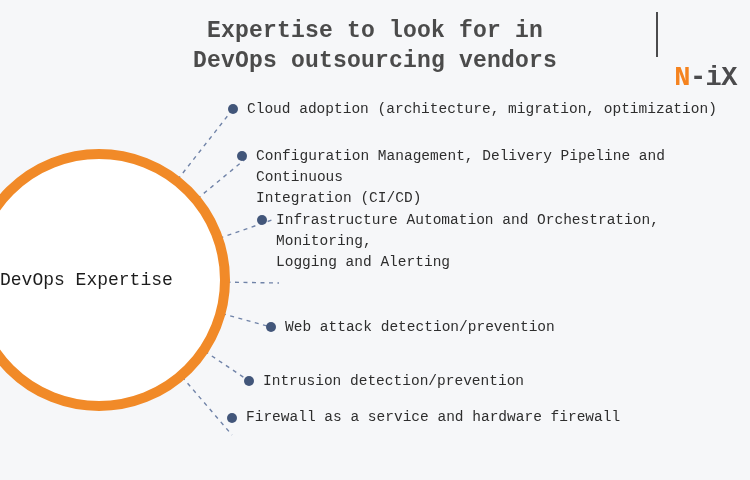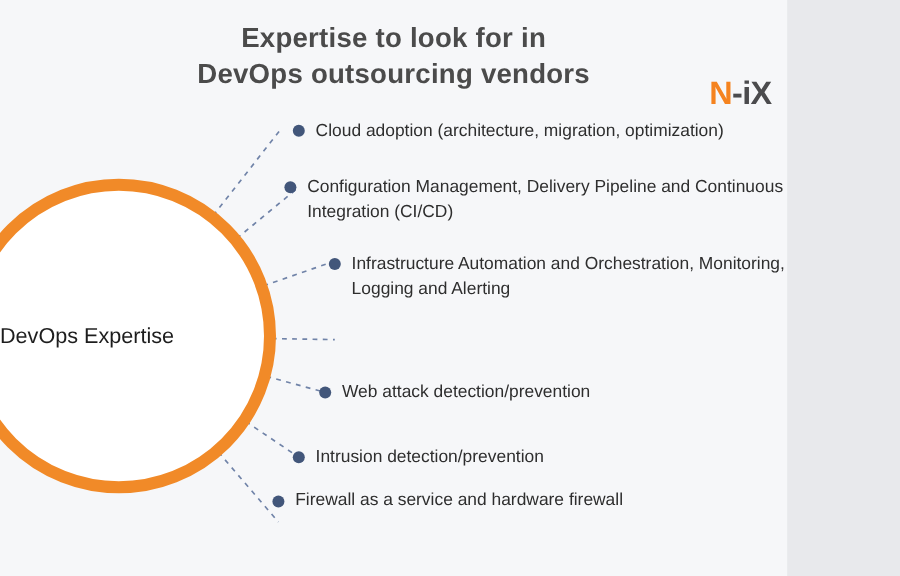--- a/index.html
+++ b/index.html
@@ -1,19 +1,19 @@
 <!DOCTYPE html>
 <html><head>
 <meta charset="utf-8">
 <style>
   html,body{margin:0;padding:0;background:#e8e9ec;}
   .stage{
-    position:relative;width:656px;height:480px;overflow:hidden;
+    position:relative;width:750px;height:480px;overflow:hidden;
     background:#F6F7F9;
-    font-family:Liberation Sans, sans-serif;
+    font-family:Liberation Mono, monospace;
   }
   .net{position:absolute;left:0;top:0;}
   .title{
     position:absolute;left:0;right:0;top:16px;
     text-align:center;
     font-size:23px;line-height:30px;font-weight:600;
     color:#4B4B4B;letter-spacing:.2px;
     white-space:pre-line;
   }
   .logo-divider{
@@ -60,32 +60,32 @@
   </svg>
 
   <div class="title">Expertise to look for in
 DevOps outsourcing vendors</div>
 
   <div class="logo-divider"></div>
   <div class="logo"><span class="logo-n">N</span><span>-iX</span></div>
 
   <div class="center-label">DevOps Expertise</div>
 
-  <div class="item" style="left:244px;top:98.5px">
+  <div class="item" style="left:228px;top:98.5px">
     <span class="dot"></span>
     <span class="txt">Cloud adoption (architecture, migration, optimization)</span>
   </div>
 
   <div class="item" style="left:237px;top:145.5px">
     <span class="dot"></span>
     <span class="txt">Configuration Management, Delivery Pipeline and Continuous
 Integration (CI/CD)</span>
   </div>
 
-  <div class="item" style="left:274px;top:209.5px">
+  <div class="item" style="left:257px;top:209.5px">
     <span class="dot"></span>
     <span class="txt">Infrastructure Automation and Orchestration, Monitoring,
 Logging and Alerting</span>
   </div>
 
 
   <div class="item" style="left:266px;top:316.5px">
     <span class="dot"></span>
     <span class="txt">Web attack detection/prevention</span>
   </div>

